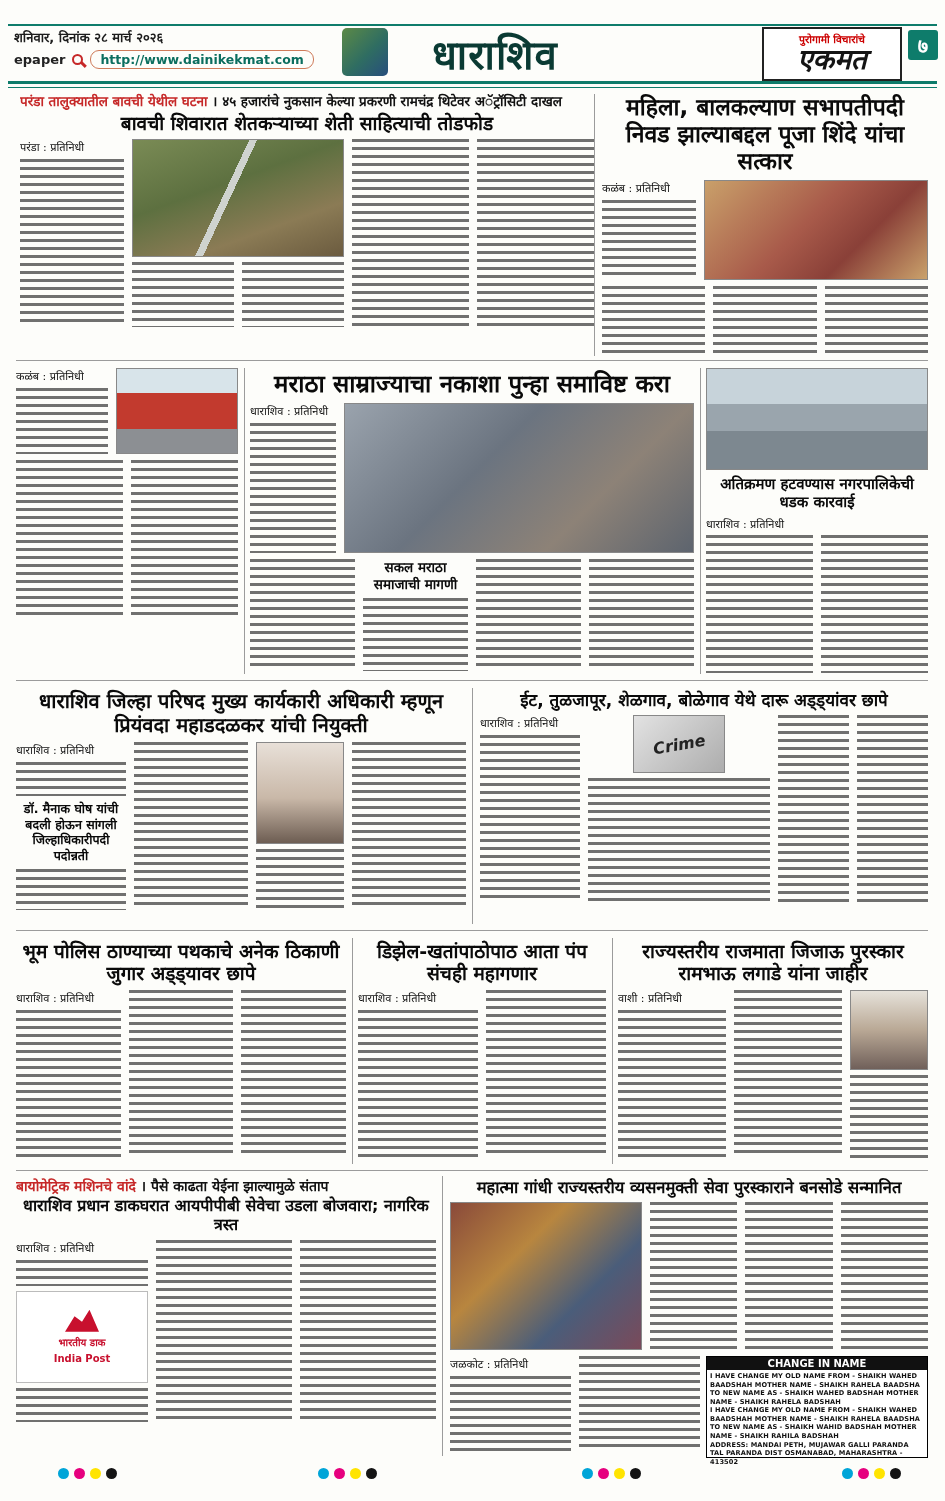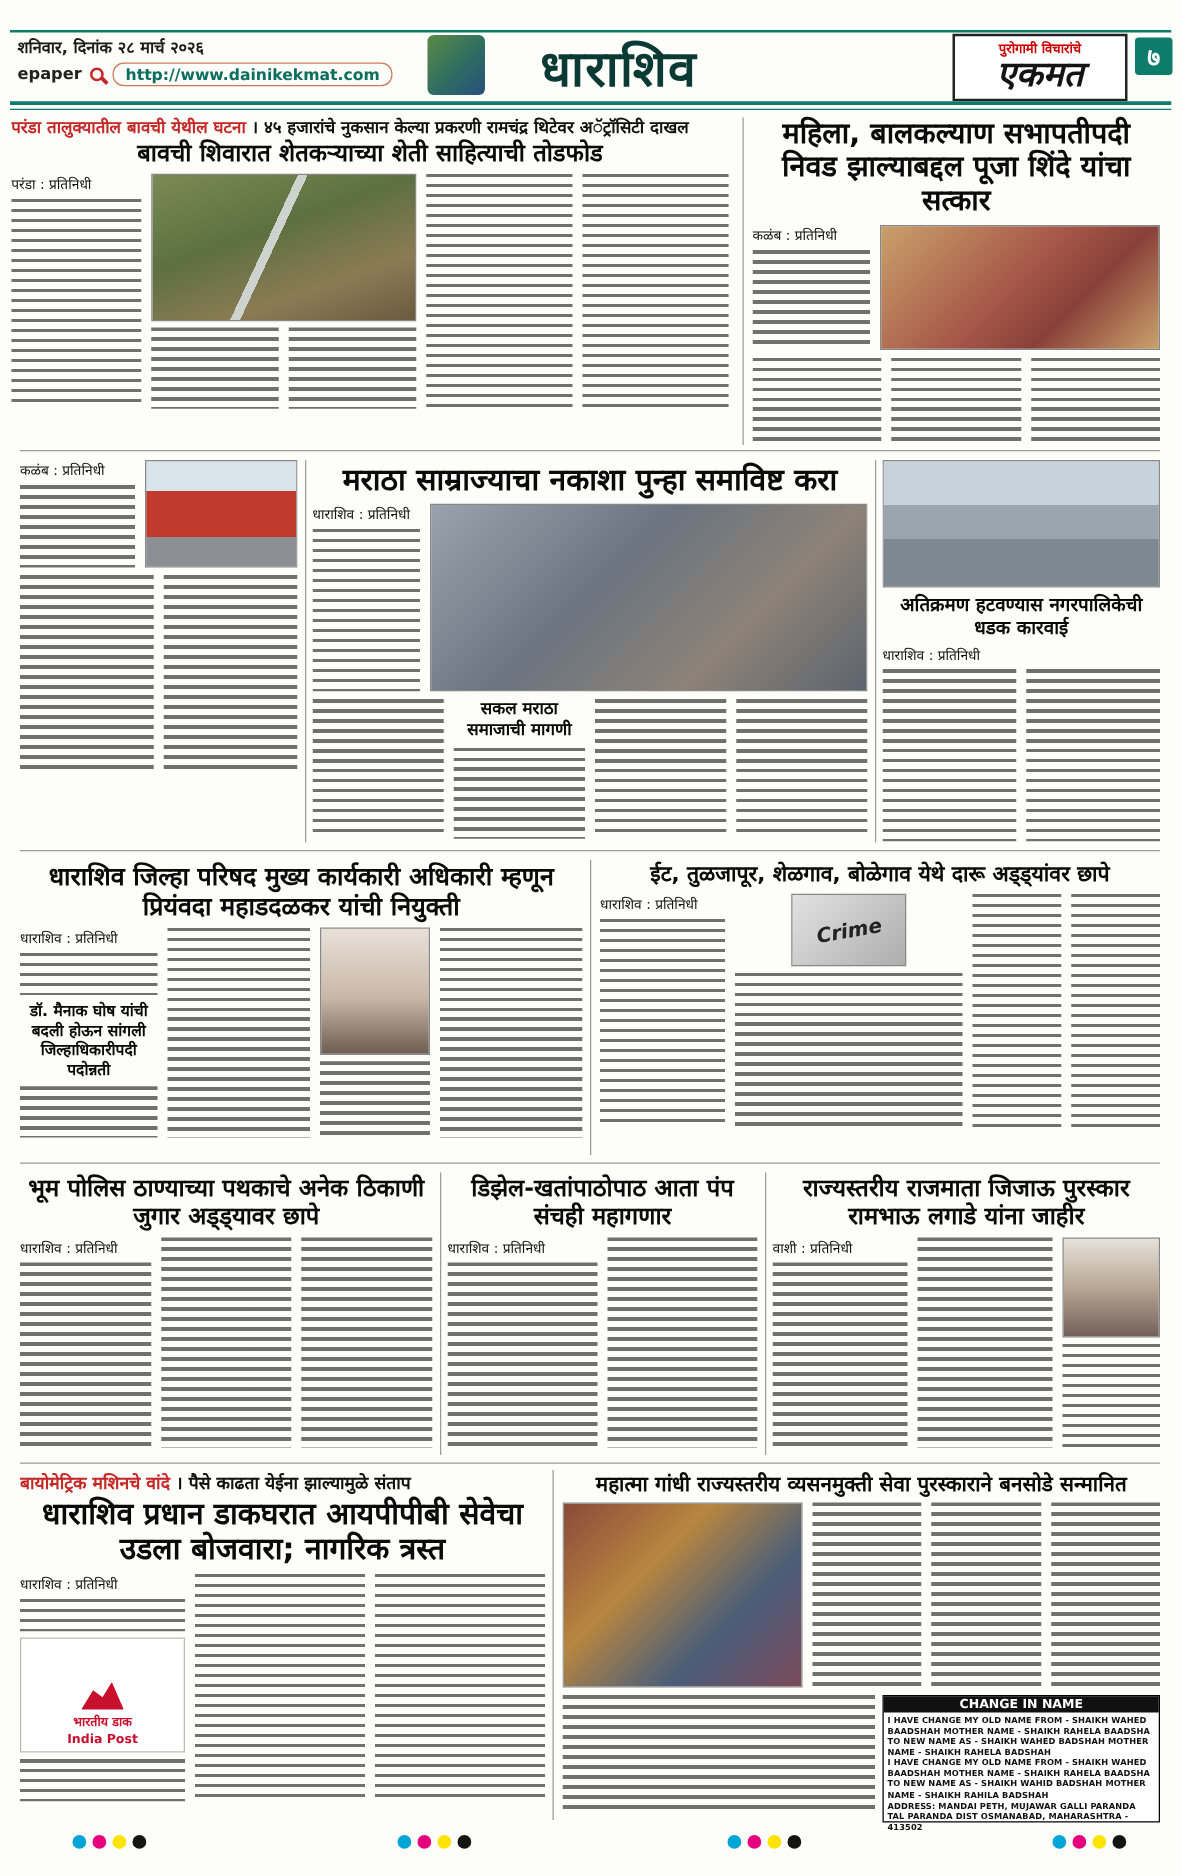--- a/index.html
+++ b/index.html
@@ -52,21 +52,21 @@
   .ph-group  { background:linear-gradient(135deg,#9aa3ad,#6b7480 40%,#8d8277 70%,#5d646e); }
   .ph-street { background:linear-gradient(180deg,#c7d3da 0 35%,#9aa5ad 35% 62%,#7d8890 62%); }
   .ph-woman  { background:linear-gradient(180deg,#e8e0d8,#c9b8a8 55%,#6d5d52); }
   .ph-man    { background:linear-gradient(180deg,#e6e2da,#b9a895 50%,#70605a); }
   .ph-award  { background:linear-gradient(135deg,#8a4a3a,#b8863f 35%,#4a5d7a 68%,#7a4a5a); }
   .crime { display:flex; align-items:center; justify-content:center;
            background:linear-gradient(135deg,#e2e2e2,#adadad); border:1px solid #888; }
   .crime span { font-style:italic; font-weight:bold; font-size:16px; color:#222; transform:rotate(-10deg); }
 
   .ipost { border:1px solid #bbb; background:#fff; display:flex; flex-direction:column; align-items:center;
-           justify-content:flex-end; gap:2px; padding:4px; }
+           justify-content:space-between; gap:2px; padding:18px; }
   .ip-emblem { width:34px; height:22px; background:#c8102e;
                clip-path:polygon(0 100%,28% 30%,50% 55%,72% 0,100% 100%); }
   .ip-hi { color:#c8102e; font-weight:bold; font-size:10px; }
   .ip-en { color:#c8102e; font-weight:bold; font-size:10px; }
 
   .cin-box { position:absolute; left:706px; top:1356px; width:222px; height:102px; border:1px solid #000; background:#fff; }
   .cin-head { background:#111; color:#fff; text-align:center; font-size:10px; font-weight:bold; padding:1px 0; }
   .cin-body { padding:2px 3px; }
   .cin-body p { font-size:6.6px; font-weight:bold; line-height:1.3; color:#111; letter-spacing:.1px; }
 
@@ -100,21 +100,21 @@
   <div class="hs" style="left:16px;top:930px;width:912px"></div>
   <div class="hs" style="left:16px;top:1170px;width:912px"></div>
   <div class="vs" style="left:594px;top:94px;height:262px"></div>
   <div class="vs" style="left:244px;top:368px;height:306px"></div>
   <div class="vs" style="left:700px;top:368px;height:306px"></div>
   <div class="vs" style="left:472px;top:688px;height:236px"></div>
   <div class="vs" style="left:352px;top:938px;height:226px"></div>
   <div class="vs" style="left:612px;top:938px;height:226px"></div>
   <div class="vs" style="left:442px;top:1176px;height:280px"></div>
 
-  <section class="art" style="left:9px;top:92px;width:574px;height:264px">
+  <section class="art" style="left:20px;top:92px;width:574px;height:264px">
     <div class="kicker">
       <span class="red">परंडा तालुक्यातील बावची येथील घटना</span>
       <span>। ४५ हजारांचे नुकसान केल्या प्रकरणी रामचंद्र थिटेवर अॅट्रॉसिटी दाखल</span>
     </div>
     <h1 class="hl" style="font-size:19px">बावची शिवारात शेतकऱ्याच्या शेती साहित्याची तोडफोड</h1>
     <div class="row" style="height:188px">
       <div class="col" style="flex:0 0 104px">
         <div class="by">परंडा : प्रतिनिधी</div>
         <div class="gk" style="flex:1"></div>
       </div>
@@ -262,21 +262,21 @@
         <div class="gk" style="flex:1"></div>
       </div>
     </div>
   </section>
 
   <section class="art" style="left:16px;top:1176px;width:420px;height:282px">
     <div class="kicker" style="font-size:14px">
       <span class="red">बायोमेट्रिक मशिनचे वांदे</span>
       <span>। पैसे काढता येईना झाल्यामुळे संताप</span>
     </div>
-    <h1 class="hl" style="font-size:24px">धाराशिव प्रधान डाकघरात आयपीपीबी सेवेचा उडला बोजवारा; नागरिक त्रस्त</h1>
+    <h1 class="hl" style="font-size:16px">धाराशिव प्रधान डाकघरात आयपीपीबी सेवेचा उडला बोजवारा; नागरिक त्रस्त</h1>
     <div class="row" style="height:182px">
       <div class="col" style="flex:0 0 132px">
         <div class="by">धाराशिव : प्रतिनिधी</div>
         <div class="gk" style="height:26px"></div>
         <div class="ipost" style="height:92px">
           <div class="ip-emblem"></div>
           <div class="ip-hi">भारतीय डाक</div>
           <div class="ip-en">India Post</div>
         </div>
         <div class="gk" style="flex:1"></div>
@@ -288,20 +288,24 @@
 
   <section class="art" style="left:450px;top:1176px;width:478px;height:282px">
     <h2 class="hl" style="font-size:16.5px">महात्मा गांधी राज्यस्तरीय व्यसनमुक्ती सेवा पुरस्काराने बनसोडे सन्मानित</h2>
     <div class="row" style="height:148px">
       <div class="ph ph-award" style="flex:0 0 192px"></div>
       <div class="gk" style="flex:1"></div>
       <div class="gk" style="flex:1"></div>
       <div class="gk" style="flex:1"></div>
     </div>
     <div class="row" style="height:96px;margin-top:6px;width:250px">
+      <div class="col" style="flex:1">
+        <div class="by">जळकोट : प्रतिनिधी</div>
+        <div class="gk" style="flex:1"></div>
+      </div>
       <div class="gk" style="flex:1"></div>
     </div>
   </section>
 
   <aside class="cin-box">
     <div class="cin-head">CHANGE IN NAME</div>
     <div class="cin-body">
       <p>I HAVE CHANGE MY OLD NAME FROM - SHAIKH WAHED BAADSHAH MOTHER NAME - SHAIKH RAHELA BAADSHA TO NEW NAME AS - SHAIKH WAHED BADSHAH MOTHER NAME - SHAIKH RAHELA BADSHAH</p>
       <p>I HAVE CHANGE MY OLD NAME FROM - SHAIKH WAHED BAADSHAH MOTHER NAME - SHAIKH RAHELA BAADSHA TO NEW NAME AS - SHAIKH WAHID BADSHAH MOTHER NAME - SHAIKH RAHILA BADSHAH</p>
       <p>ADDRESS: MANDAI PETH, MUJAWAR GALLI PARANDA TAL PARANDA DIST OSMANABAD, MAHARASHTRA - 413502</p>

